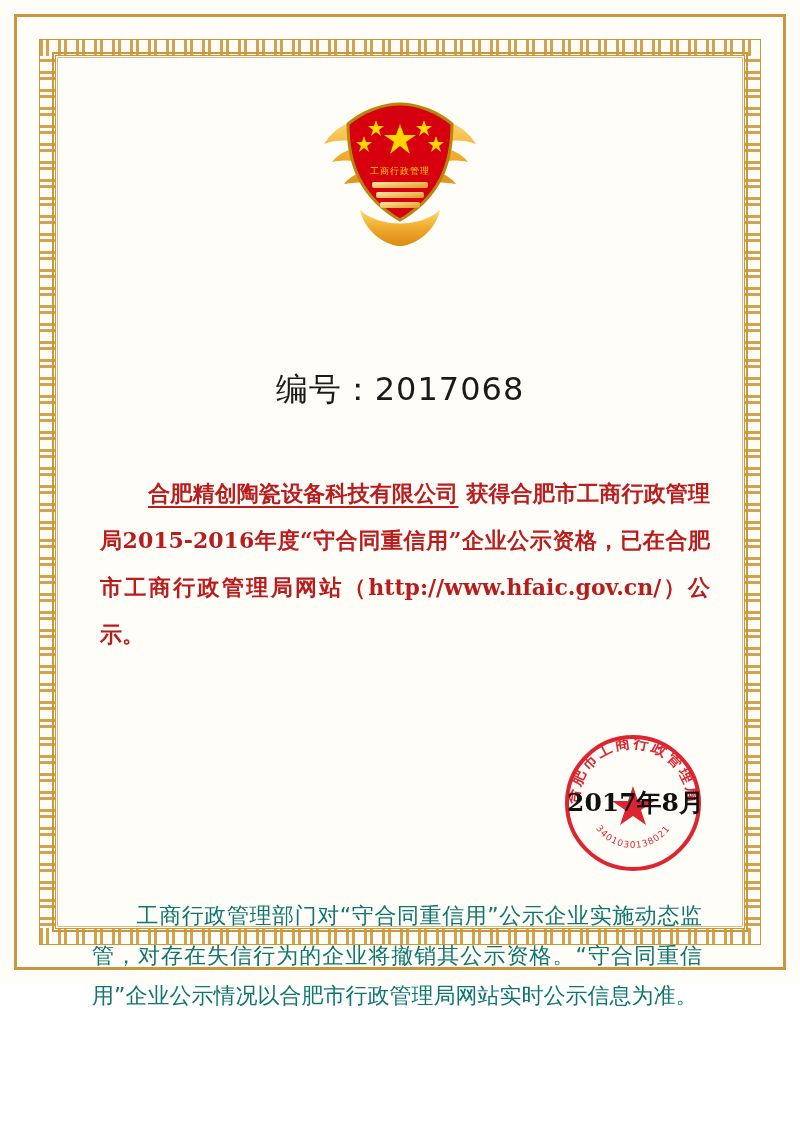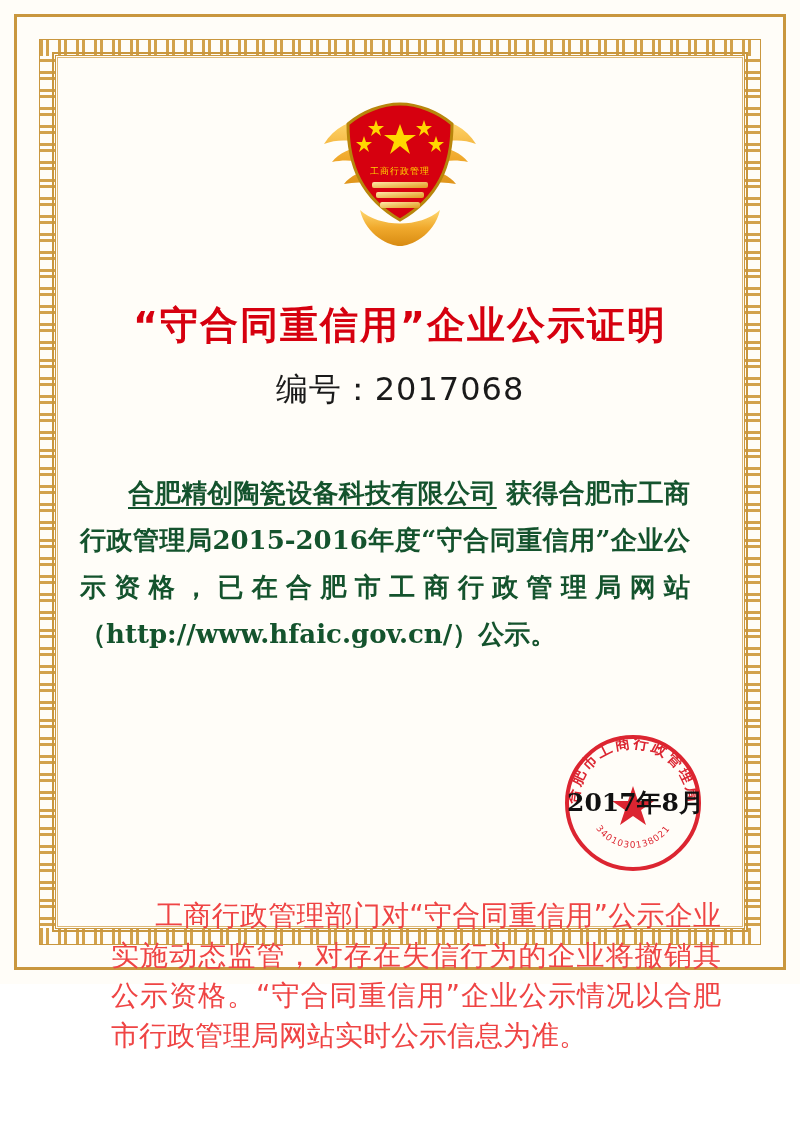--- a/index.html
+++ b/index.html
@@ -113,25 +113,25 @@
     font-size: 32px;
     color: #1a1a1a;
     letter-spacing: 1px;
     font-family: "DejaVu Sans", "Liberation Sans", sans-serif;
   }
 
   
   .body-text {
     position: absolute;
     top: 470px;
-    left: 80px;
+    left: 100px;
     width: 610px;
-    font-size: 26px;
+    font-size: 22px;
     line-height: 47px;
-    color: #14532d;
+    color: #b91c1c;
     font-weight: bold;
     text-align: justify;
     font-family: "DejaVu Serif", "Liberation Serif", serif;
   }
   .body-text .indent { display: inline-block; width: 48px; }
   .company {
     text-decoration: underline;
     text-underline-offset: 5px;
   }
 
@@ -152,25 +152,25 @@
     top: 728px;
     width: 150px;
     height: 150px;
     opacity: .85;
   }
 
   
   .footer-text {
     position: absolute;
     top: 896px;
-    left: 111px;
+    left: 92px;
     width: 610px;
-    font-size: 28px;
+    font-size: 22px;
     line-height: 40px;
-    color: #ef4444;
+    color: #0f766e;
     text-align: justify;
     font-family: "DejaVu Sans", "Liberation Sans", sans-serif;
   }
   .footer-text .indent { display: inline-block; width: 44px; }
 </style>
 </head>
 <body>
 
 <div class="certificate">
 
@@ -213,21 +213,20 @@
       <g fill="url(#gold2)">
         <rect x="72" y="94" width="56" height="6" rx="2"></rect>
         <rect x="76" y="104" width="48" height="6" rx="2"></rect>
         <rect x="80" y="114" width="40" height="6" rx="2"></rect>
       </g>
 
       <path d="M60 122 C80 140 120 140 140 122 C134 148 110 158 100 158 C90 158 66 148 60 122 Z" fill="url(#gold)"></path>
     </svg>
   </div>
 
-  <div class="title">“守合同重信用”企业公示证明</div>
 
   <div class="serial">
     <span>编号：</span><span>2017068</span>
   </div>
 
   <div class="body-text">
     <span class="indent"></span><span class="company">合肥精创陶瓷设备科技有限公司</span><span> 获得合肥市工商行政管理局2015-2016年度“守合同重信用”企业公示资格，已在合肥市工商行政管理局网站（http://www.hfaic.gov.cn/）公示。</span>
   </div>
 
   <div class="stamp">

